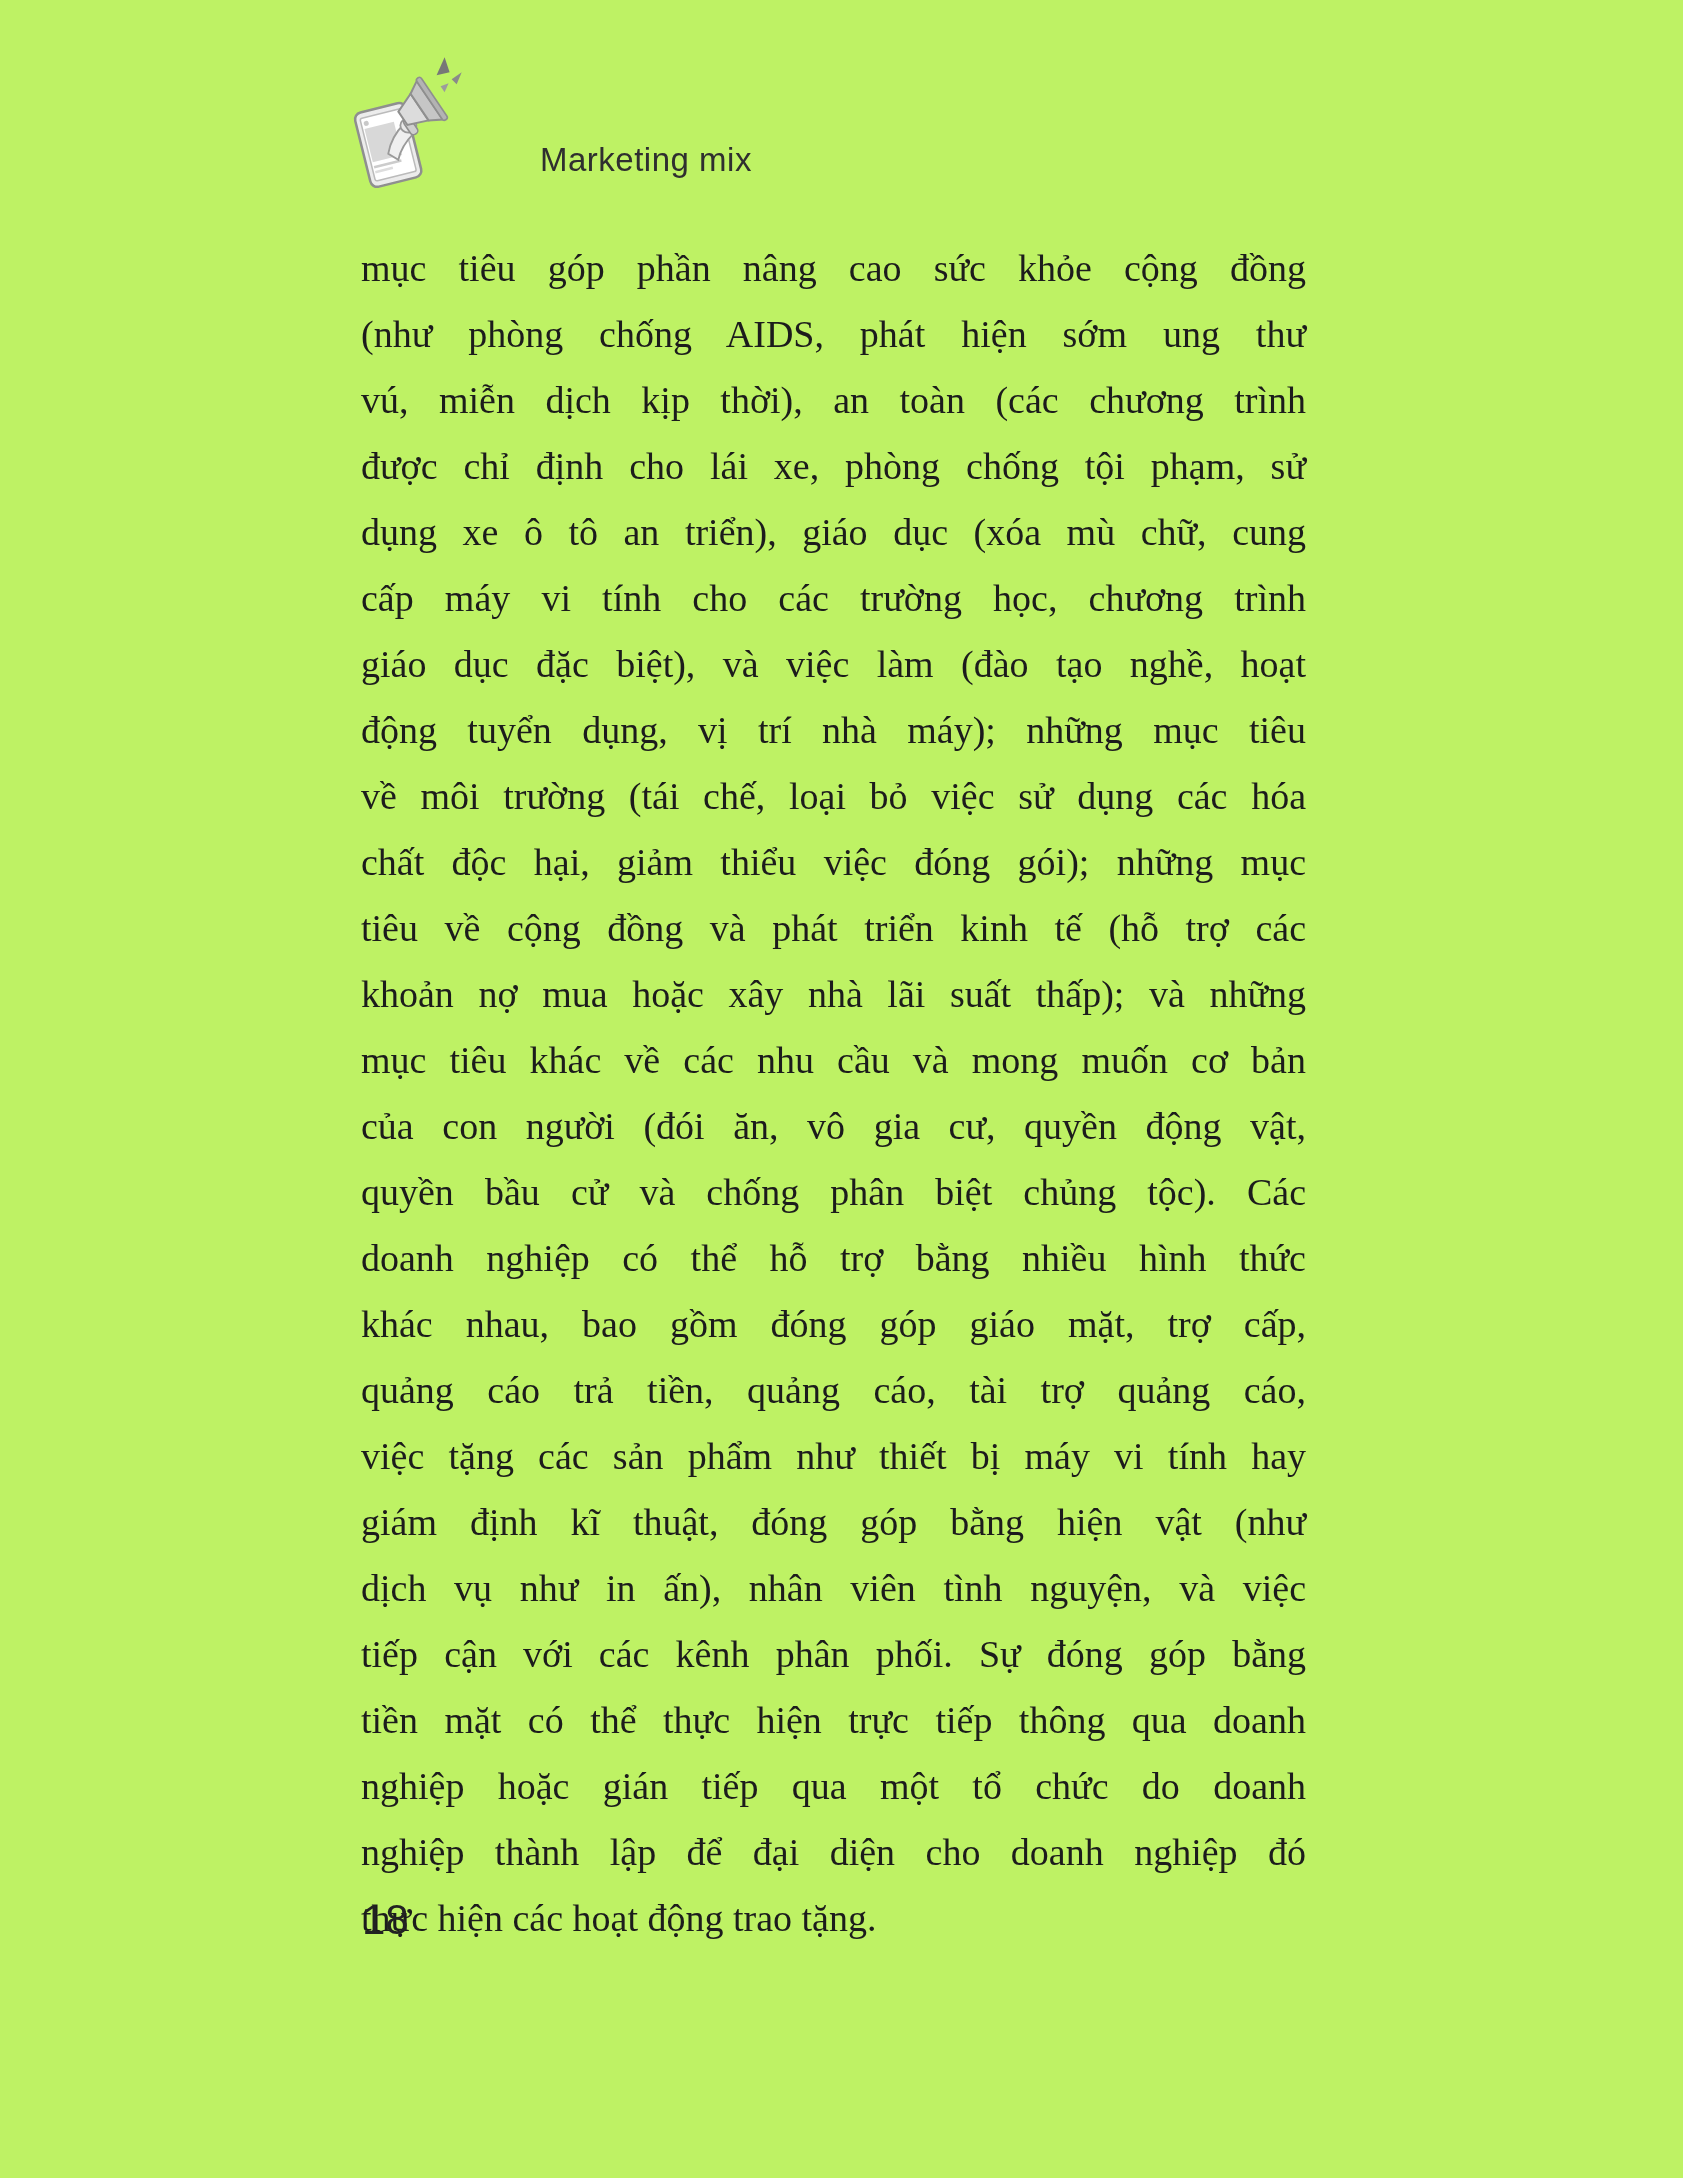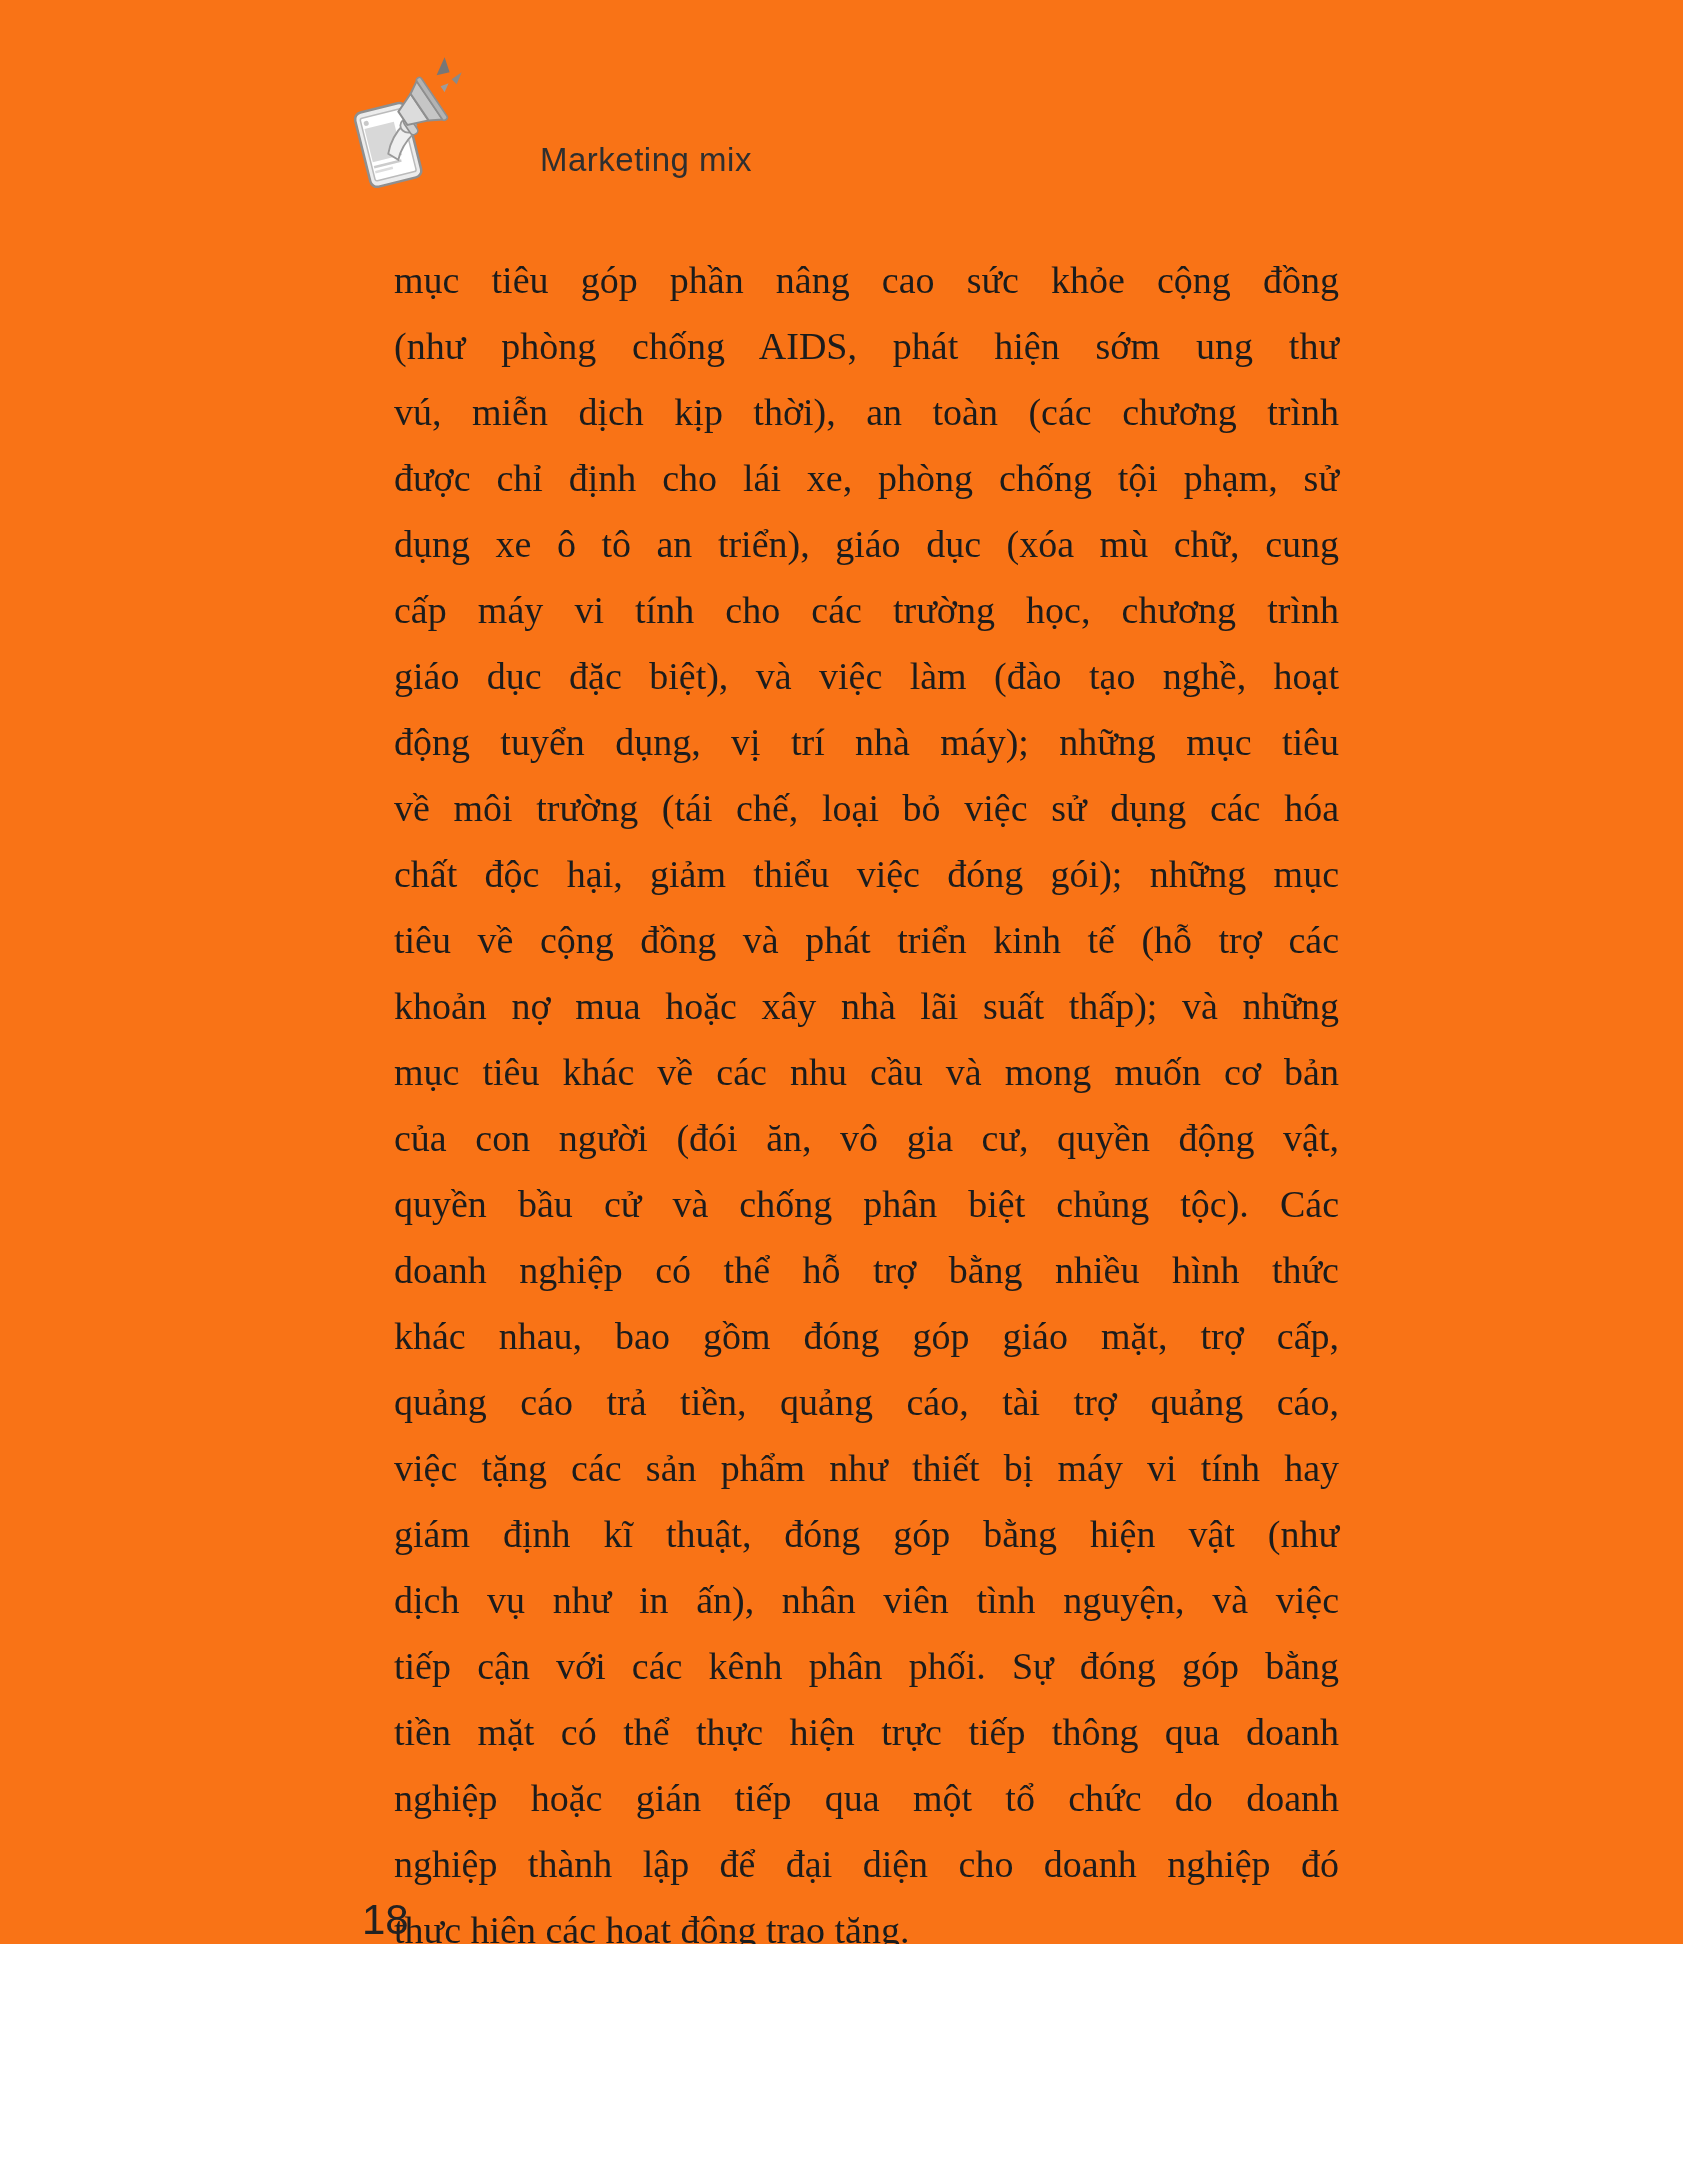--- a/index.html
+++ b/index.html
@@ -1,28 +1,28 @@
 <!DOCTYPE html>
 <html><head>
 <meta charset="utf-8">
 <style>
   html,body{margin:0;padding:0;background:#ffffff;}
   .page{
-    position:relative;width:1683px;height:1944px;background:#f97316;
+    position:relative;width:1683px;height:2178px;background:#bef264;
     font-family:"Liberation Serif","DejaVu Serif",serif;overflow:hidden;
   }
   .illus{position:absolute;left:340px;top:53px;width:176px;height:139px;}
   .title{
     position:absolute;left:540px;top:143px;
     font-family:"Liberation Sans","DejaVu Sans",sans-serif;
     font-size:33px;line-height:33px;color:#2f2f2f;letter-spacing:0.5px;
   }
   .body{
-    position:absolute;left:361px;top:247px;width:945px;
-    font-size:38px;line-height:66px;color:#1c1c1c;margin-left:33px;
+    position:absolute;left:361px;top:235px;width:945px;
+    font-size:38px;line-height:66px;color:#1c1c1c;
   }
   .line{text-align:justify;text-align-last:justify;}
   .line.last{text-align-last:left;}
   .pagenum{
     position:absolute;left:362px;top:1896px;
     font-family:"Liberation Sans","DejaVu Sans",sans-serif;
     font-size:42px;color:#222222;
   }
 </style>
 </head>

